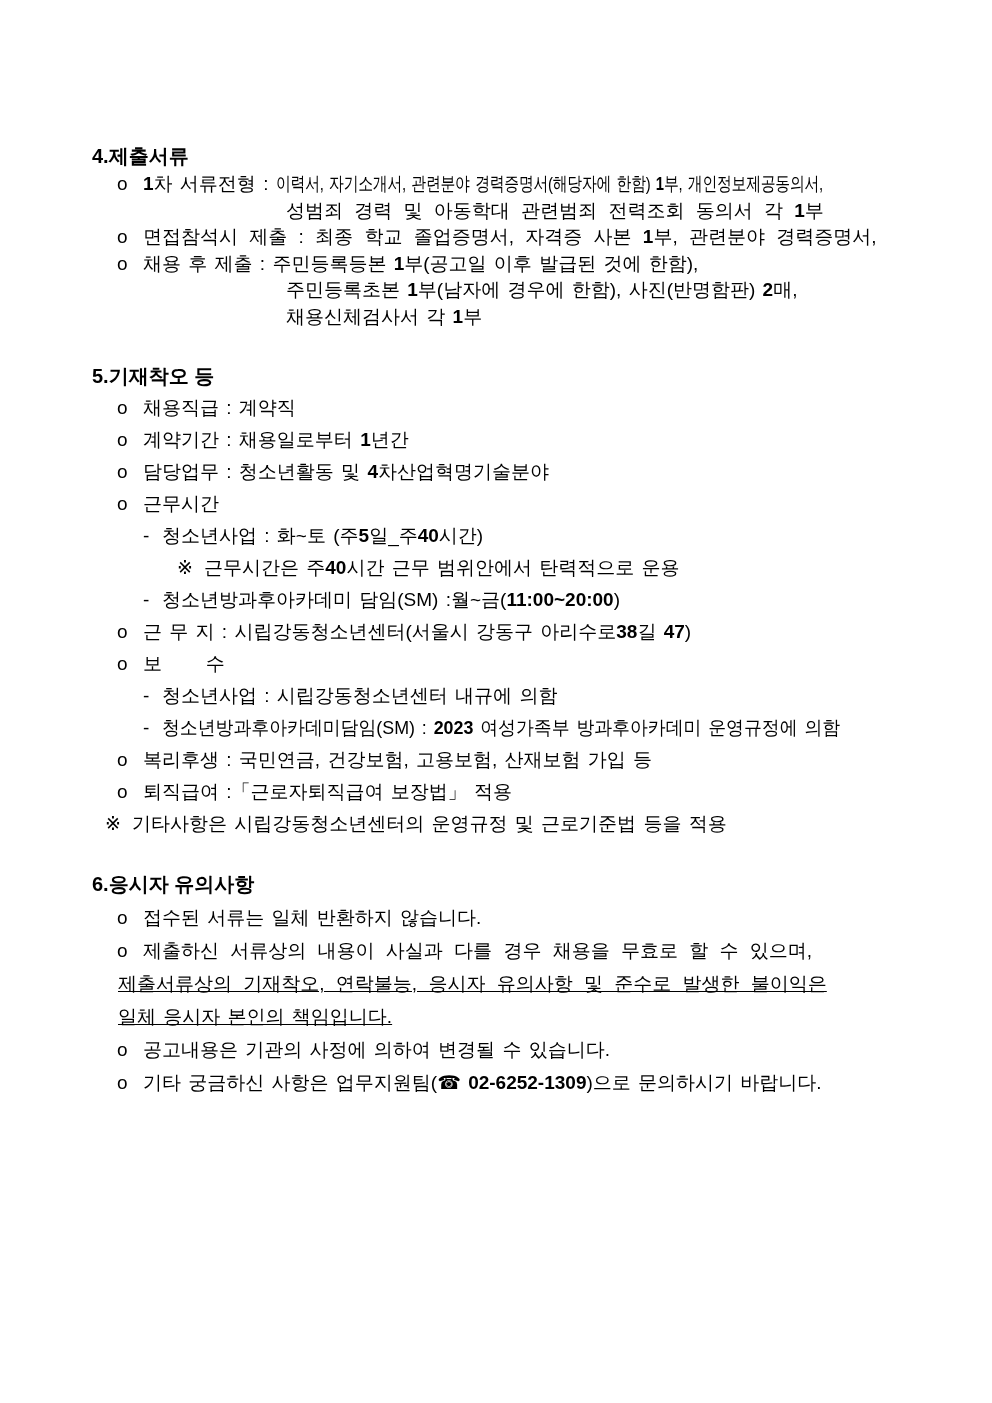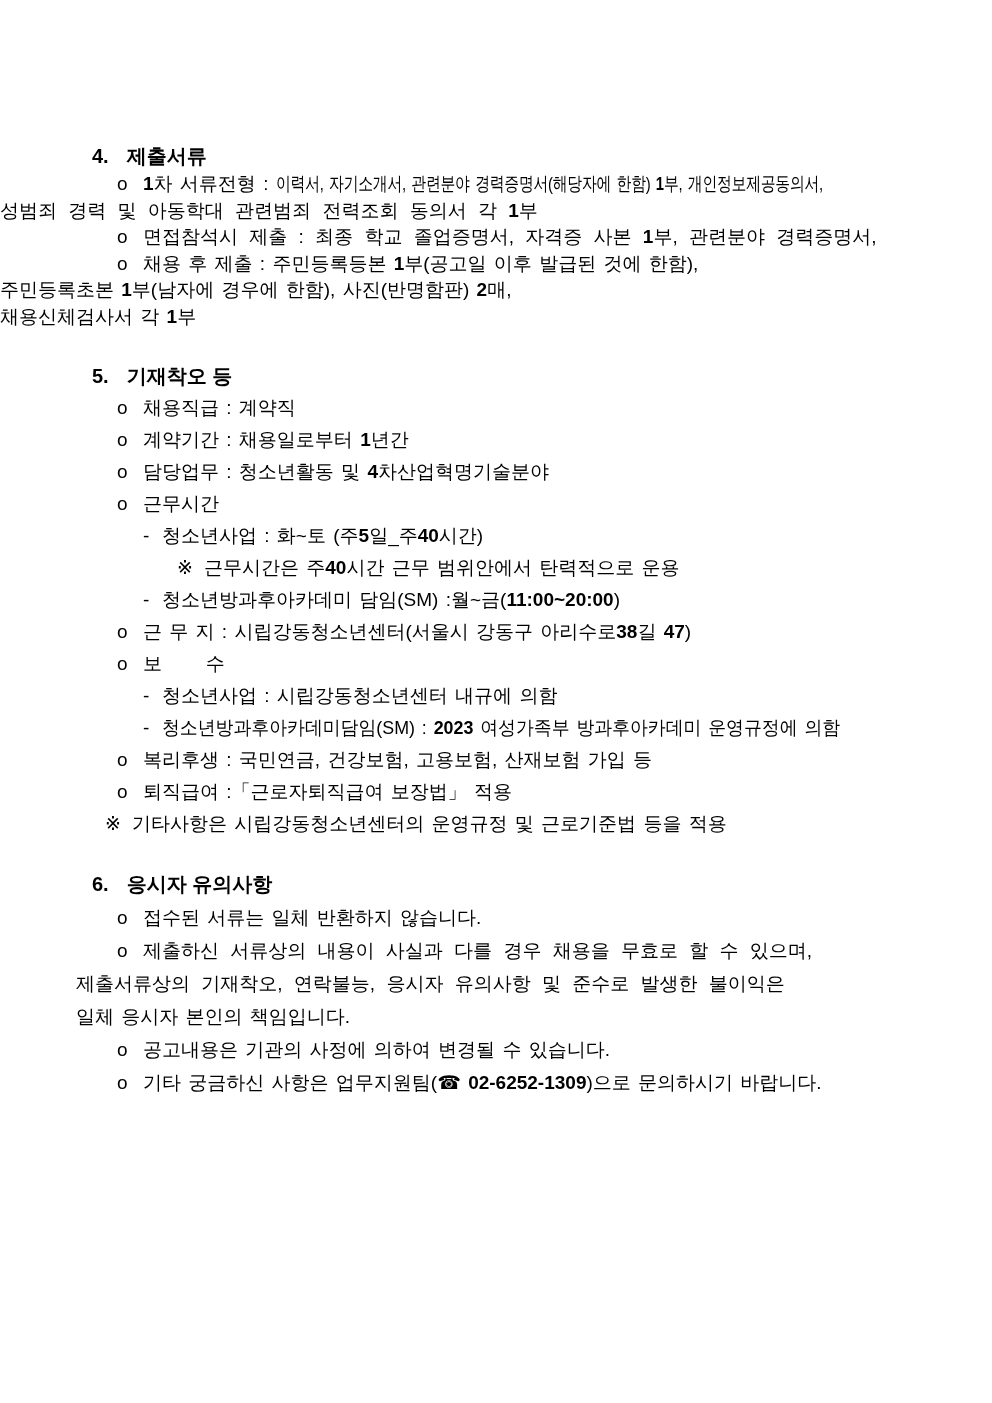--- a/index.html
+++ b/index.html
@@ -6,28 +6,28 @@
   body{
     width:992px;height:1403px;
     background:#ffffff;color:#000000;
     font-family:"Liberation Sans","DejaVu Sans",sans-serif;
     overflow:hidden;
   }
   .page{position:relative;width:992px;height:1403px;background:#ffffff;}
   .content{padding-top:141px;font-size:19px;}
   .row{display:flex;align-items:baseline;white-space:pre-wrap;word-spacing:2px;}
   .h{display:flex;align-items:baseline;font-weight:bold;font-size:20px;padding-left:92px;white-space:pre-wrap;}
-  .sec-title{margin-left:18px;}
+  .sec-title{margin-left:0;}
   
   .o{padding-left:117px;}
   .dash{padding-left:143px;}
   .note2{padding-left:177px;}
   .note1{padding-left:105px;}
-  .cont4{}
-  .cont6{padding-left:76px;}
+  .cont4{padding-left:286px;}
+  .cont6{padding-left:118px;text-decoration:underline;}
   
   .b{display:inline-block;flex:0 0 auto;}
   .o .b{width:26px;}
   .dash .b{width:19px;}
   .note2 .b,.note1 .b{width:27px;}
   
   .sec4 .h{height:30px;line-height:30px;}
   .sec4 .row{height:26.5px;line-height:26.5px;}
   .sec5{margin-top:30px;}
   .sec5 .h{height:32px;line-height:32px;}

